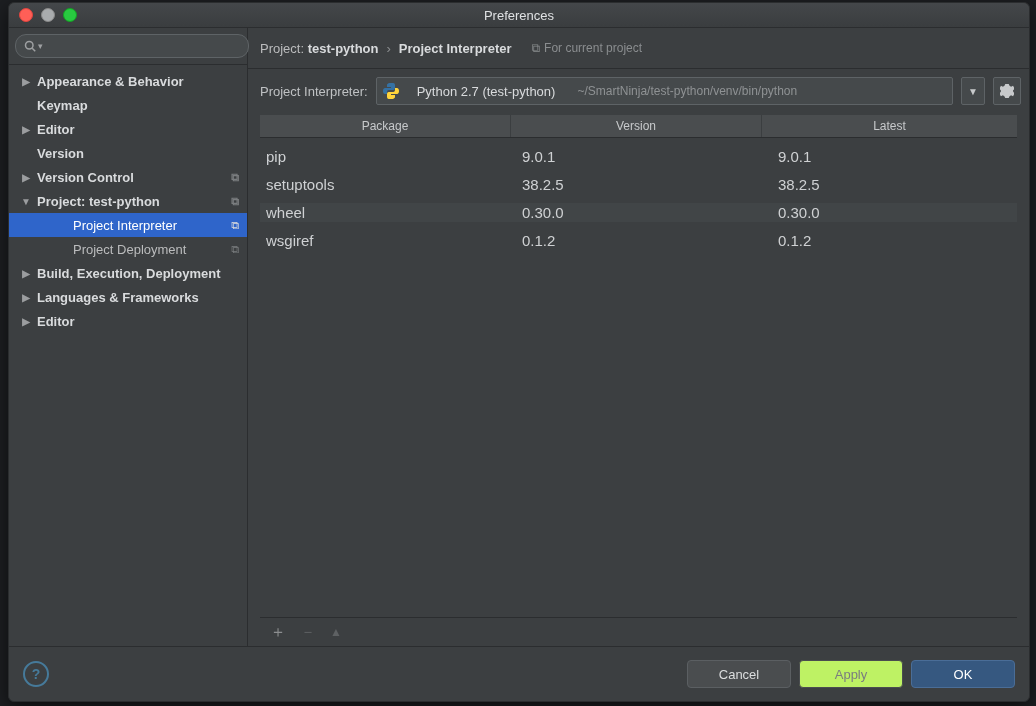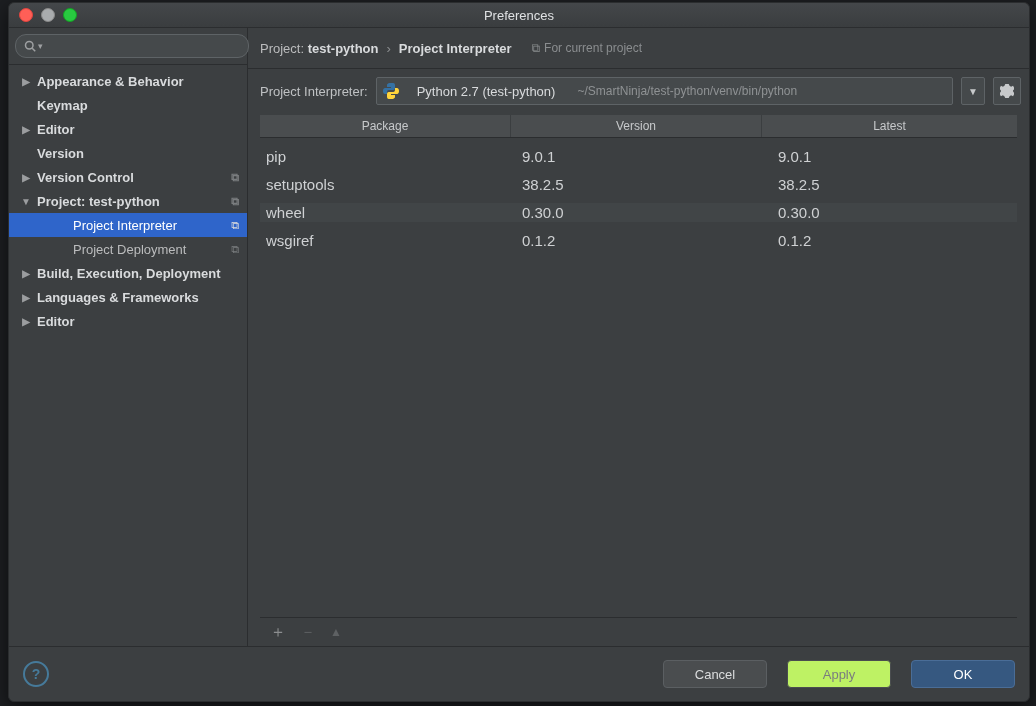--- a/index.html
+++ b/index.html
@@ -232,21 +232,21 @@
   .footer-spacer { flex:1; }
   .btn {
     height: 26px;
     min-width: 74px;
     padding: 0 14px;
     border-radius: 4px;
     border: 1px solid #5b5f62;
     background: #4a4d4f;
     color:#dcdedf;
     display:flex; align-items:center; justify-content:center;
-    margin-left: 20px;
+    margin-left: 8px;
     font-size:13px;
   }
   .btn.disabled { color:#7a7d7f; border-color:#4a4d4f; background:#bef264;}
   .btn.primary { background:#365880; border-color:#4a6d97; color:#fff;}
   svg { display:block; }
 </style>
 </head>
 <body>
 
 <div class="window">

